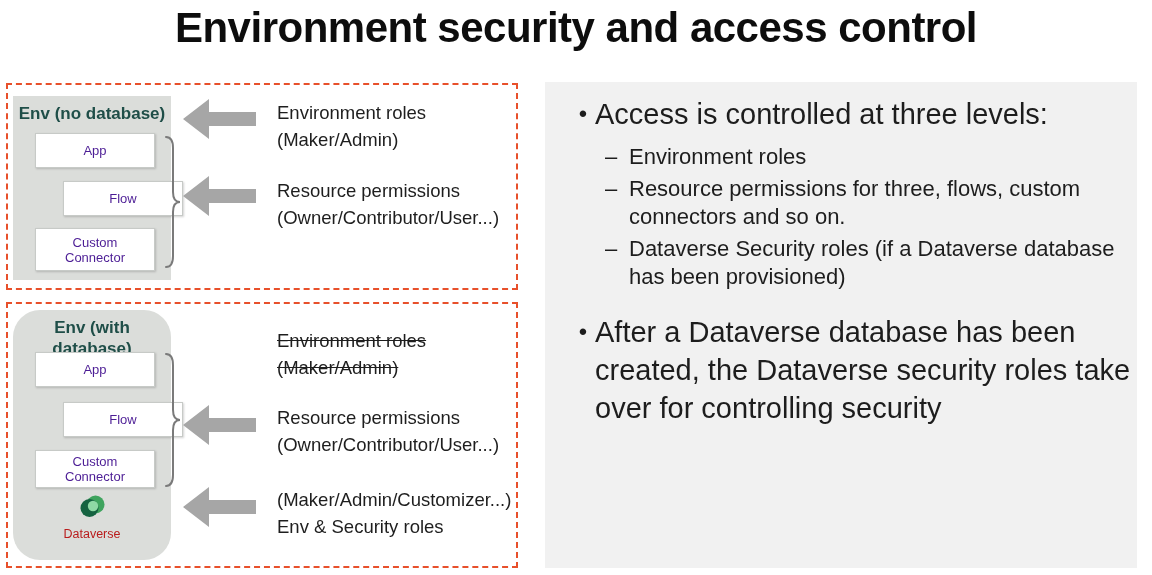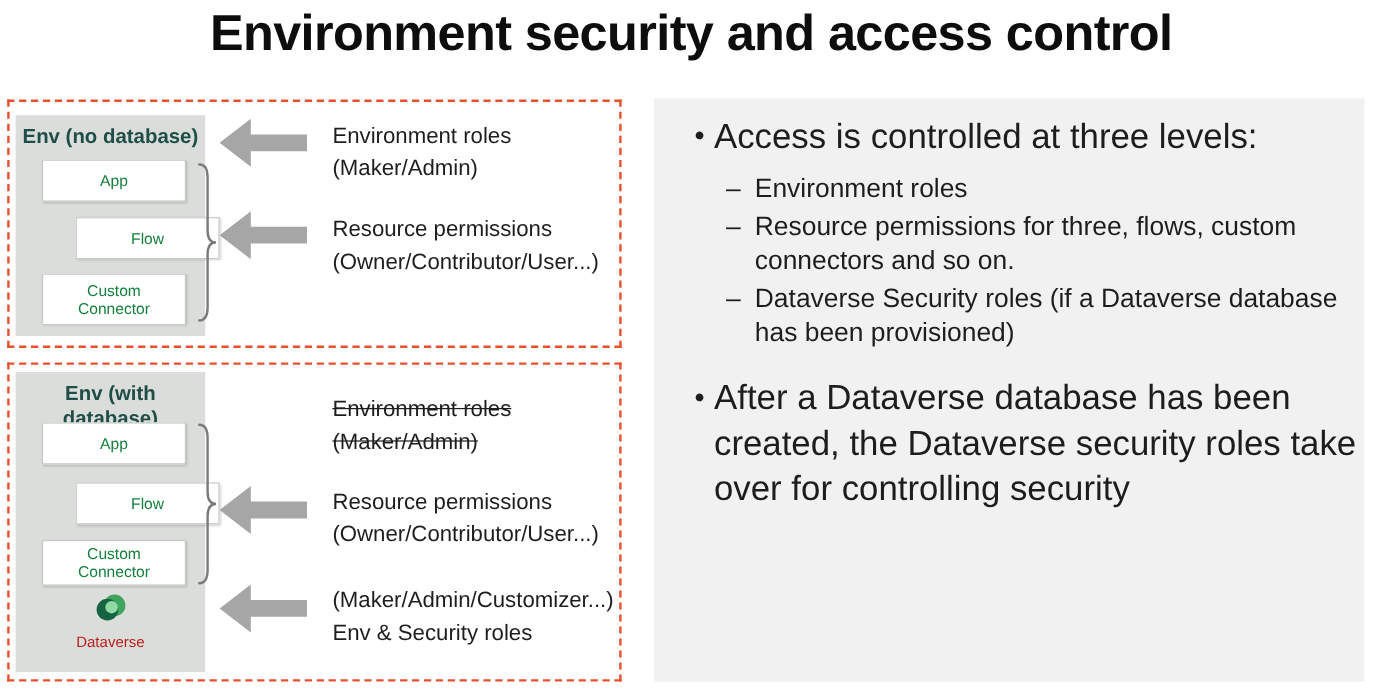--- a/index.html
+++ b/index.html
@@ -24,40 +24,40 @@
     background:#ffffff;
   }
   .box1 { top:83px;  height:207px; }
   .box2 { top:302px; height:266px; }
 
   .gray-panel {
     position:absolute; left:5px; top:11px;
     width:158px; background:#dbddda;padding-left:28px;
   }
   .box1 .gray-panel { height:184px; }
-  .box2 .gray-panel { top:6px; height:250px; }
+  .box2 .gray-panel { top:6px; height:250px;border-radius:27px; }
 
   .panel-header {
     position:absolute; top:7px; left:0; width:100%;
     text-align:center;
     font-size:17px; font-weight:700; color:#1f4e48;
     line-height:21px;
   }
   .panel-header .hdr-txt { display:inline-block; }
   .box1 .panel-header .hdr-txt { white-space:nowrap; }
   .box2 .panel-header .hdr-txt { max-width:102px; }
 
   .white-box {
     position:absolute; left:22px; width:120px;
     background:#ffffff;
     border:1px solid #c7cac7;
     box-shadow:1px 1px 2px rgba(0,0,0,0.18);
     display:flex; align-items:center; justify-content:center;
     text-align:center;
-    font-size:13px; color:#15803d; line-height:15px;
+    font-size:13px; color:#4c1d95; line-height:15px;
   }
   .wb-app  { top:37px;  height:35px; }
   .wb-flow { top:85px;  height:35px;margin-left:28px; }
   .box1 .wb-cc { top:132px; height:43px; }
   .box2 .wb-app  { top:42px;  height:35px; }
   .box2 .wb-flow { top:92px;  height:35px; }
   .box2 .wb-cc   { top:140px; height:38px; }
   .wb-cc .bx-txt { max-width:80px; }
 
   .dataverse-wrap {

